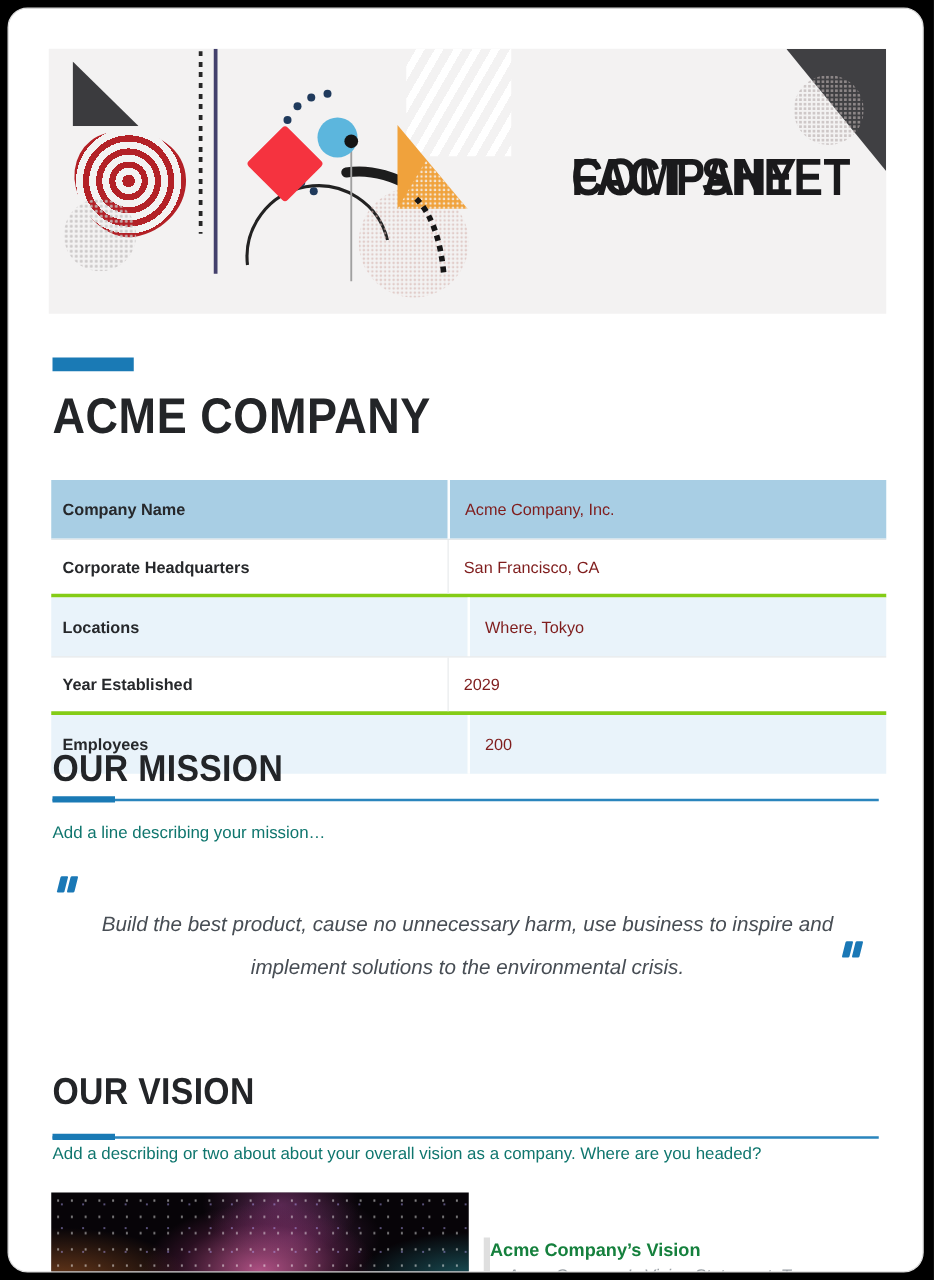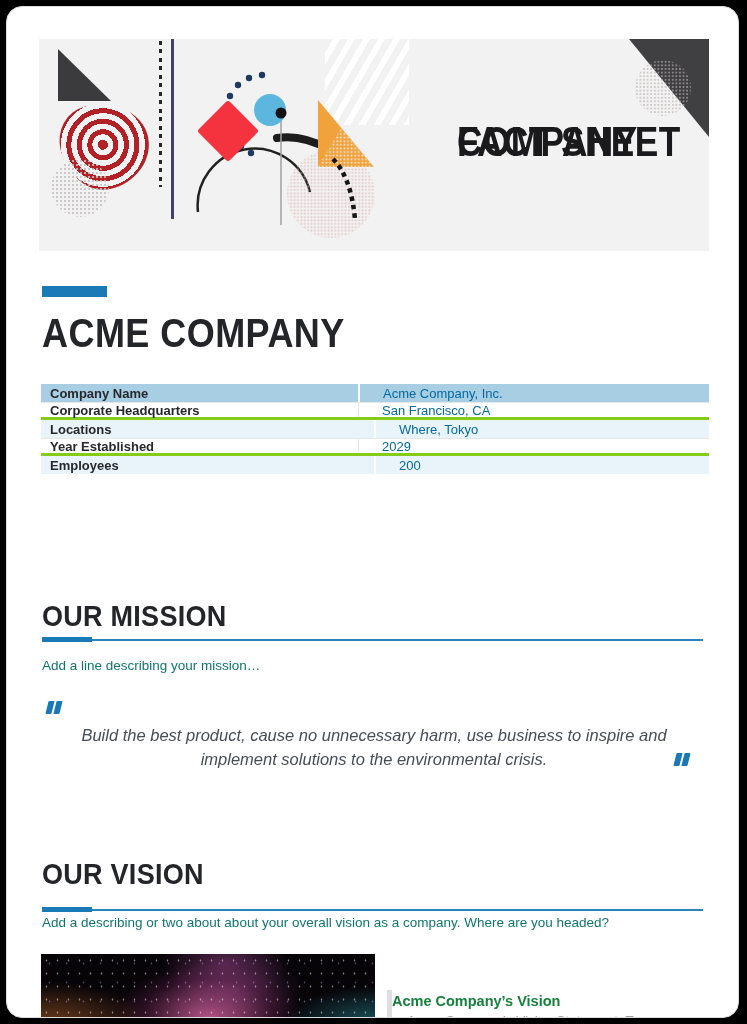--- a/index.html
+++ b/index.html
@@ -38,33 +38,33 @@
   .h1{left:35px;top:304px;font-size:40px;font-weight:800;color:#232528;letter-spacing:.5px;
       transform:scaleX(.9);transform-origin:left top;white-space:nowrap;}
   .h2{font-size:30px;font-weight:800;color:#232528;letter-spacing:.3px;
       transform:scaleX(.9);transform-origin:left top;white-space:nowrap;}
   .rule-thin{height:2px;background:#2a85bd;width:661px;left:35px;}
   .rule-thick{height:5px;background:#1a7ab5;width:50px;left:35px;}
   .desc{font-size:13.5px;color:#0f766e;left:35px;white-space:nowrap;}
 
   
   .facts{left:34px;top:377px;width:668px;font-size:13px;}
-  .facts .row{display:flex;height:18px;align-items:center;box-sizing:border-box;}
+  .facts .row{display:flex;height:47px;align-items:center;box-sizing:border-box;}
   .facts .row:nth-child(1){background:#a8cee4;}
   .facts .row:nth-child(3),.facts .row:nth-child(5){background:#e9f3fa;gap:16px;}
   .facts .row:nth-child(2),.facts .row:nth-child(4){background:#fff;border-top:1px solid #e4e8ea;border-bottom:3px solid #84cc16;}
   .facts .lab{width:317px;padding-left:9px;font-weight:700;color:#26282b;box-sizing:border-box;}
-  .facts .val{flex:1;padding-left:23px;color:#0369a1;border-left:2px solid rgba(255,255,255,.95);box-sizing:border-box;height:100%;display:flex;align-items:center;}
+  .facts .val{flex:1;padding-left:12px;color:#7f1d1d;border-left:2px solid rgba(255,255,255,.95);box-sizing:border-box;height:100%;display:flex;align-items:center;}
   .facts .row:nth-child(2) .val,.facts .row:nth-child(4) .val{border-left:1px solid #e9eced;}
 
   
   .qmark{display:flex;gap:2.5px;}
   .qmark i{display:block;width:5.5px;height:13px;background:#1a78b6;transform:skewX(-14deg);border-radius:1px;}
   .quote-text{left:57px;top:716px;width:620px;text-align:center;font-style:italic;
-      font-size:16.5px;line-height:24px;color:#474d54;}
+      font-size:16.5px;line-height:34px;color:#474d54;}
 
   
   .galaxy{left:34px;top:947px;width:334px;height:65px;
     background:
       radial-gradient(rgba(255,255,255,.5) .6px,transparent 1.1px),
       radial-gradient(rgba(185,170,255,.45) .6px,transparent 1.1px),
       radial-gradient(120px 70px at 50% 98%, rgba(216,100,162,.8), rgba(120,40,90,.3) 55%, transparent 78%),
       radial-gradient(90px 60px at 55% 15%, rgba(142,62,128,.55), transparent 70%),
       radial-gradient(100px 55px at 58% 55%, rgba(150,70,140,.4), transparent 70%),
       radial-gradient(150px 60px at 2% 108%, rgba(175,95,40,.6), transparent 70%),

